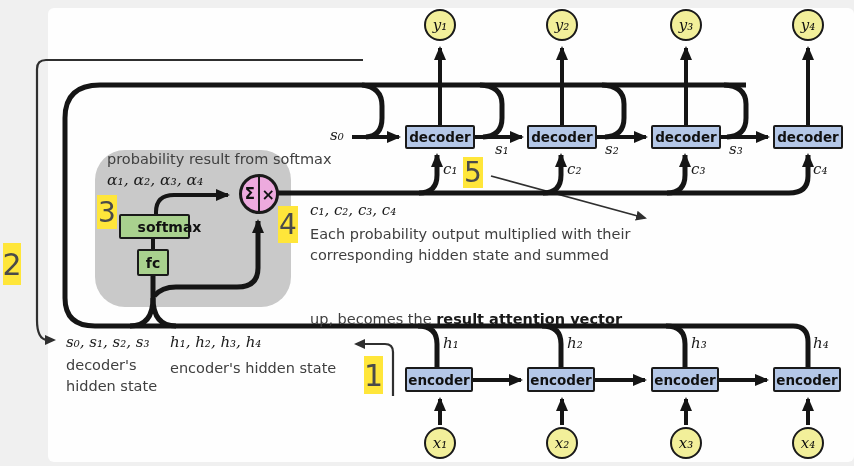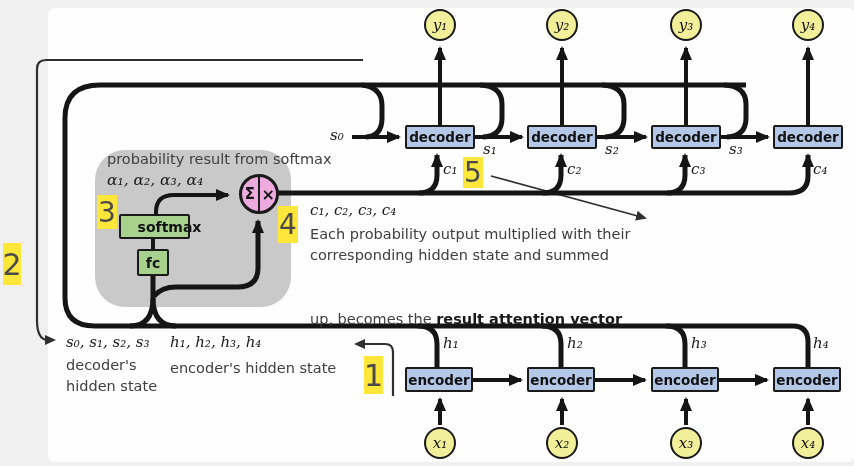--- a/index.html
+++ b/index.html
@@ -105,21 +105,21 @@
   <div class="mathlbl" style="left:310px;top:201px;">c₁, c₂, c₃, c₄</div>
   <div class="gtext" style="left:310px;top:247px;">corresponding hidden state and summed</div>
   <div class="gtext" style="left:310px;top:226px;">Each probability output multiplied with their</div>
   <div class="gtext" style="left:310px;top:268px;margin-top:43px;"><span>up, becomes the </span><b style="color:#1a1a1a;">result attention vector</b></div>
 
   <div class="mathlbl" style="left:330px;top:126px;">s₀</div>
   <div class="box nodebox" style="left:405px;top:125px;width:70px;height:24px;">decoder</div>
   <div class="box nodebox" style="left:527px;top:125px;width:70px;height:24px;">decoder</div>
   <div class="box nodebox" style="left:651px;top:125px;width:70px;height:24px;">decoder</div>
   <div class="box nodebox" style="left:773px;top:125px;width:70px;height:24px;">decoder</div>
-  <div class="mathlbl" style="left:483px;top:140px;">s₁</div>
+  <div class="mathlbl" style="left:495px;top:140px;">s₁</div>
   <div class="mathlbl" style="left:605px;top:140px;">s₂</div>
   <div class="mathlbl" style="left:729px;top:140px;">s₃</div>
   <div class="mathlbl" style="left:443px;top:160px;">c₁</div>
   <div class="mathlbl" style="left:567px;top:160px;">c₂</div>
   <div class="mathlbl" style="left:691px;top:160px;">c₃</div>
   <div class="mathlbl" style="left:813px;top:160px;">c₄</div>
 
   <div class="circle" style="left:424px;top:9px;width:32px;height:32px;">y₁</div>
   <div class="circle" style="left:546px;top:9px;width:32px;height:32px;">y₂</div>
   <div class="circle" style="left:670px;top:9px;width:32px;height:32px;">y₃</div>

